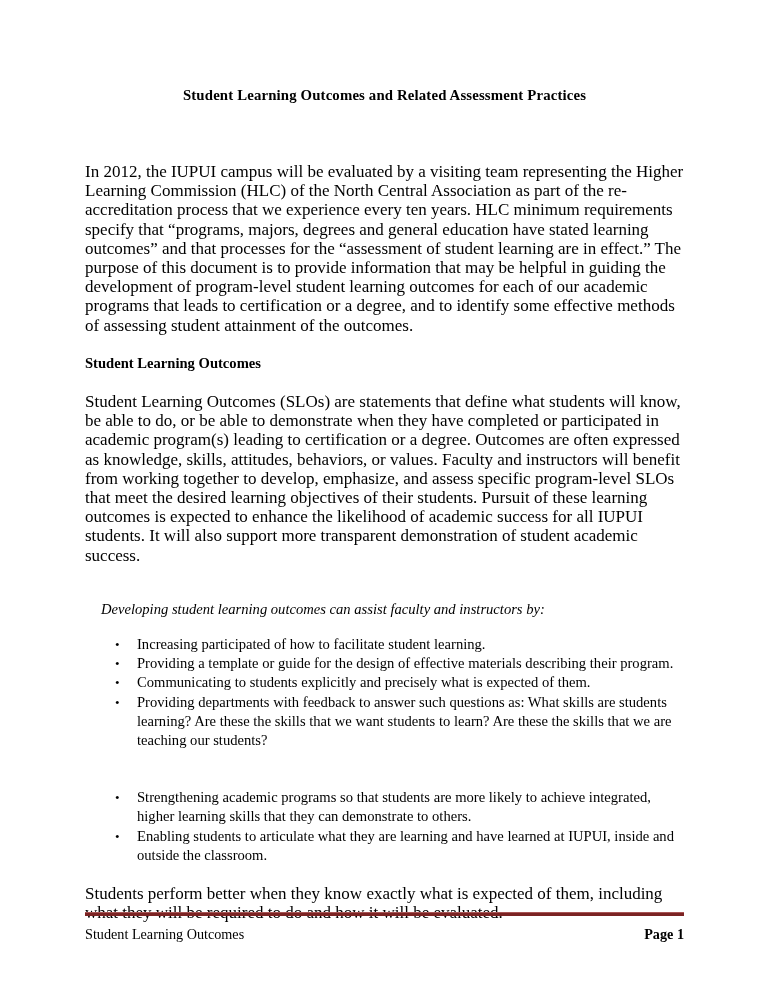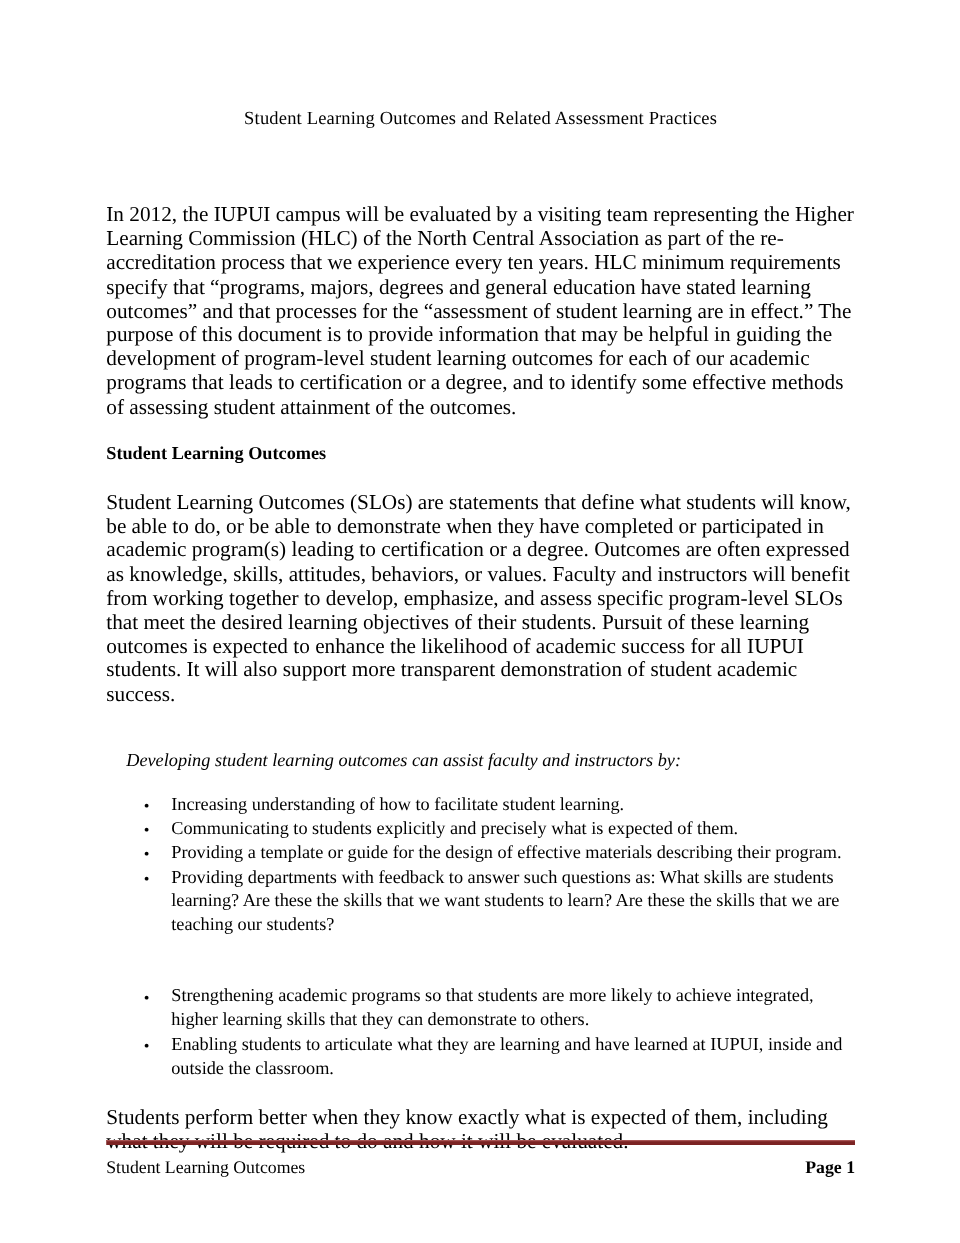--- a/index.html
+++ b/index.html
@@ -24,21 +24,21 @@
   .content {
     position: absolute;
     left: 85px;
     top: 86px;
     width: 599px;
   }
 
   
   .doc-title {
     font-size: 14.8px;
-    font-weight: normal;
+    font-weight: bold;
     text-align: center;
     line-height: 19px;
     margin: 0;
     letter-spacing: 0.01em;
   }
   .doc-subtitle {
     font-size: 14.8px;
     font-weight: bold;
     text-align: center;
     line-height: 19px;
@@ -138,23 +138,23 @@
 
     <div class="spacer-19"></div>
 
     <p class="body-para">Student Learning Outcomes (SLOs) are statements that define what students will know, be able to do, or be able to demonstrate when they have completed or participated in academic program(s) leading to certification or a degree. Outcomes are often expressed as knowledge, skills, attitudes, behaviors, or values. Faculty and instructors will benefit from working together to develop, emphasize, and assess specific program-level SLOs that meet the desired learning objectives of their students. Pursuit of these learning outcomes is expected to enhance the likelihood of academic success for all IUPUI students. It will also support more transparent demonstration of student academic success.</p>
 
     <div class="spacer-19"></div>
 
     <p class="lead-italic">Developing student learning outcomes can assist faculty and instructors by:</p>
 
     <ul class="bullets">
-      <li>Increasing understanding of how to facilitate student learning.</li>
+      <li>Increasing participated of how to facilitate student learning.</li>
+      <li>Providing a template or guide for the design of effective materials describing their program.</li>
       <li>Communicating to students explicitly and precisely what is expected of them.</li>
-      <li>Providing a template or guide for the design of effective materials describing their program.</li>
       <li>Providing departments with feedback to answer such questions as: What skills are students learning? Are these the skills that we want students to learn? Are these the skills that we are teaching our students?</li>
     </ul>
 
     <div class="spacer-19"></div>
 
 
     <div class="spacer-19"></div>
 
     <ul class="bullets">
       <li>Strengthening academic programs so that students are more likely to achieve integrated, higher learning skills that they can demonstrate to others.</li>

